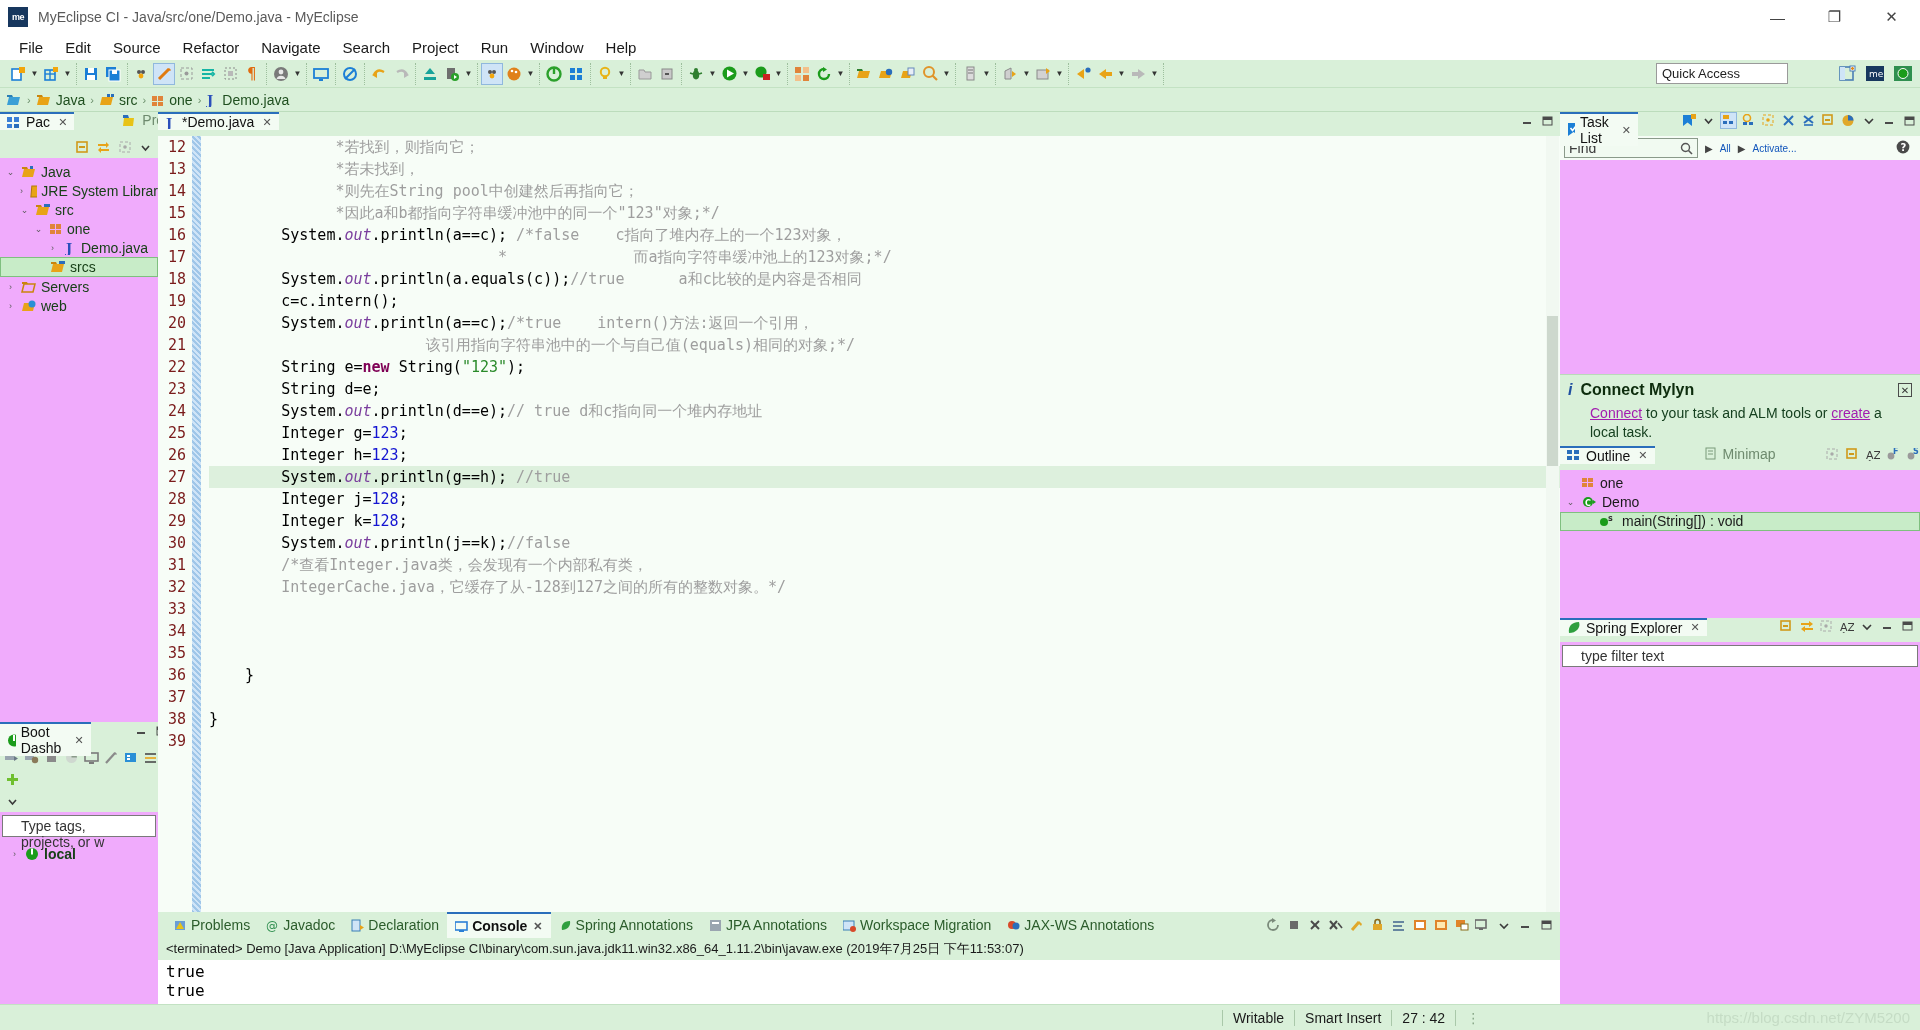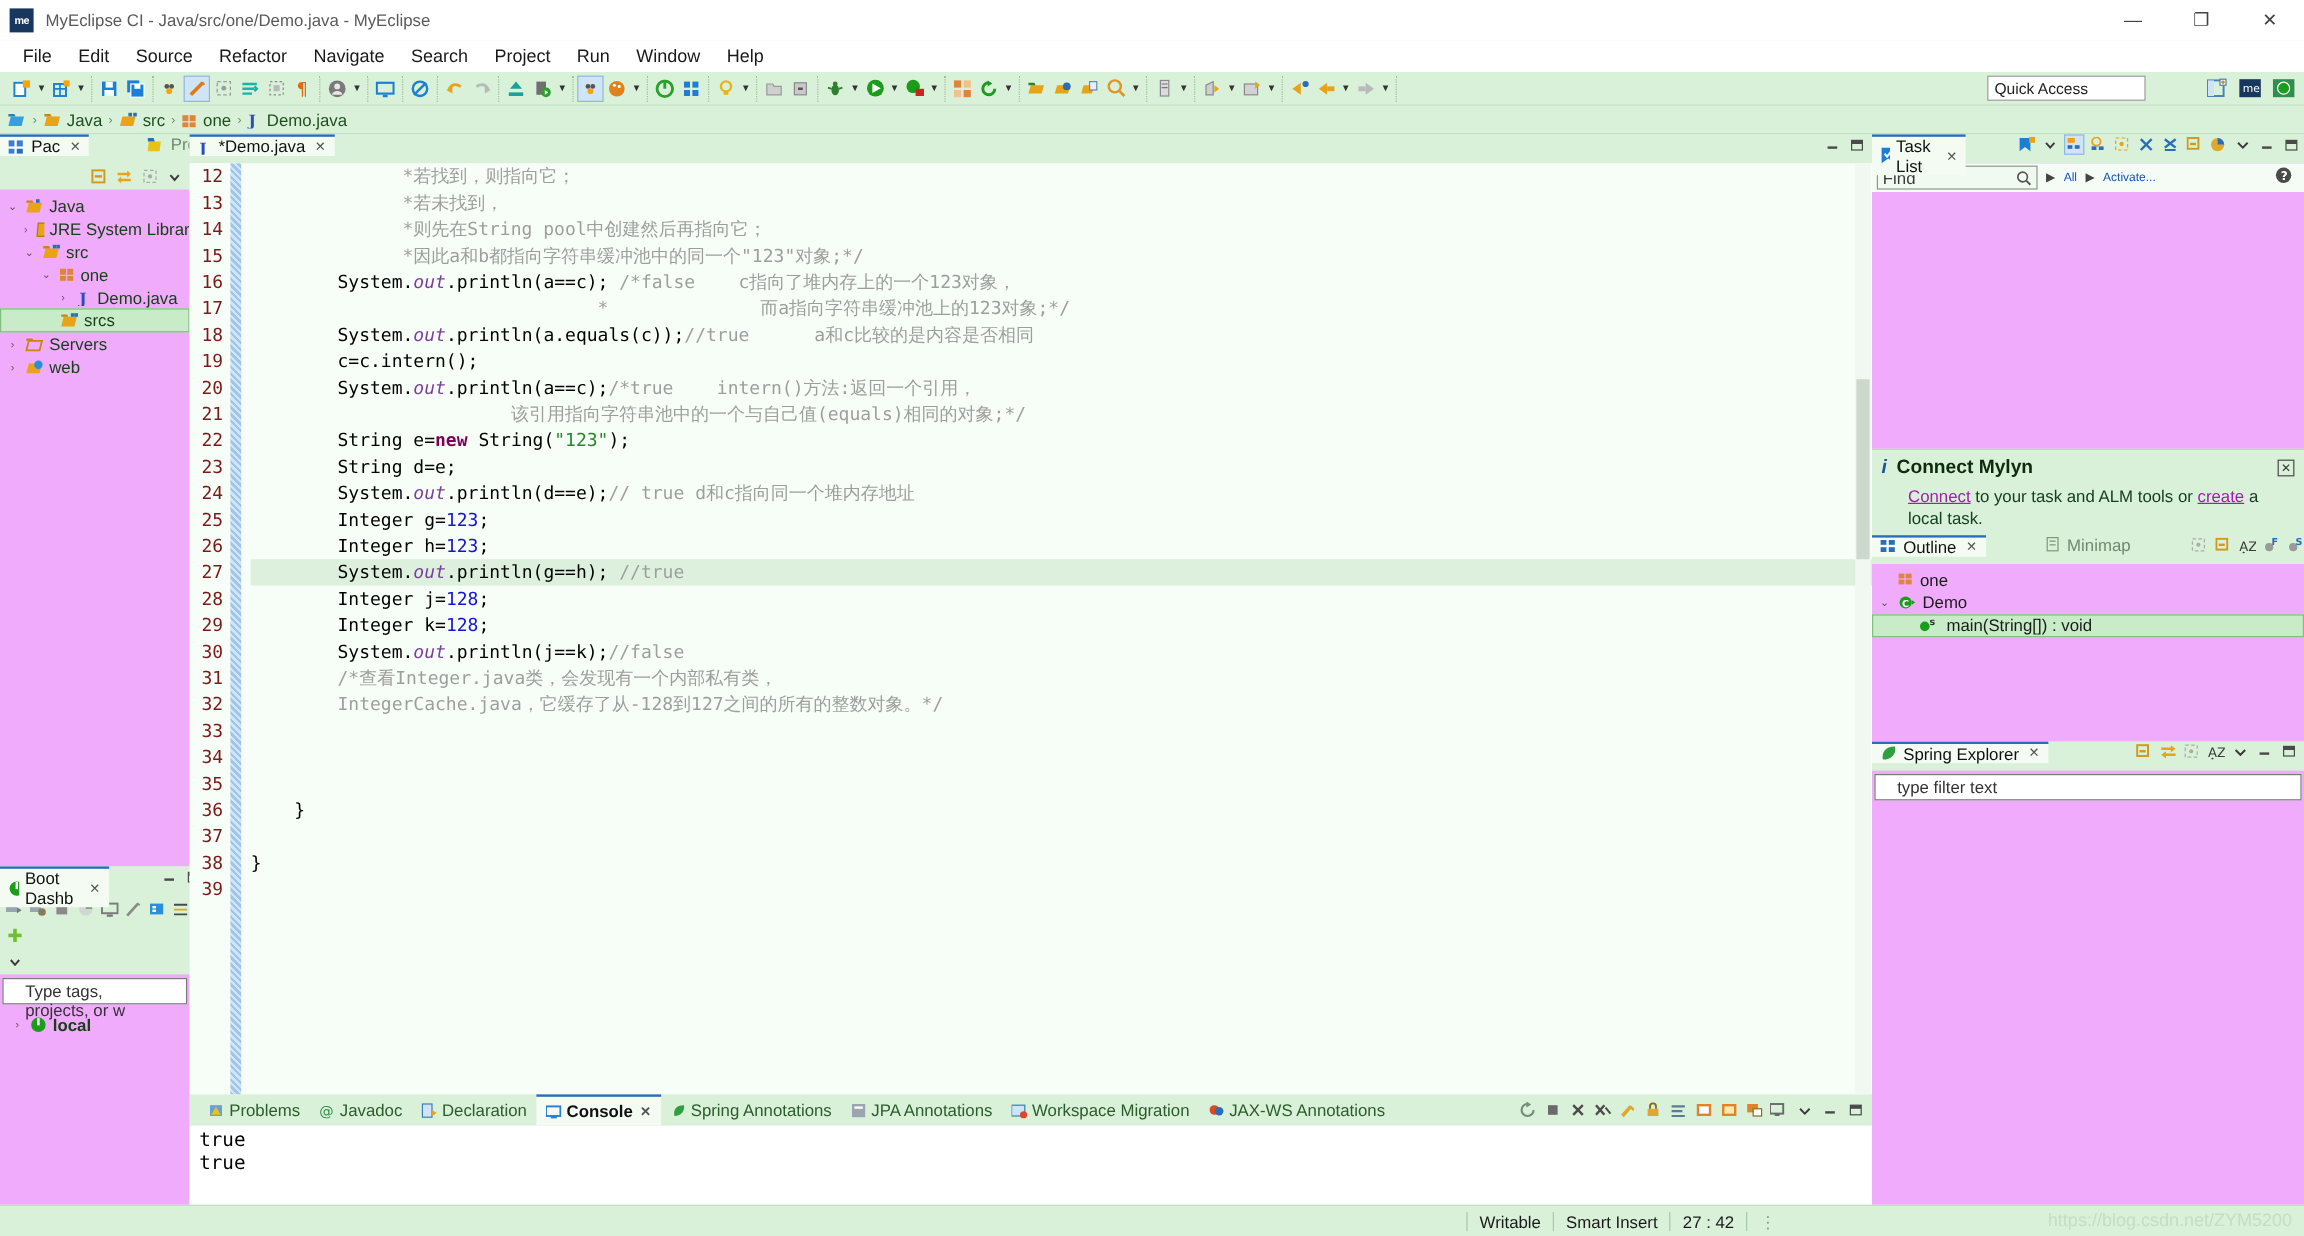--- a/index.html
+++ b/index.html
@@ -973,20 +973,21 @@
                 </svg>
               </div>
             <div class="ttbtn">
                 <svg width="12" height="12">
                   <rect x="2" y="2" width="9" height="8" fill="none" stroke="#4a4a4a"></rect>
                   <rect x="2" y="2" width="9" height="3" fill="#4a4a4a"></rect>
                 </svg>
               </div>
           </div>
         </div>
+        <div class="cterm">&lt;terminated&gt; Demo [Java Application] D:\MyEclipse CI\binary\com.sun.java.jdk11.win32.x86_64_1.11.2\bin\javaw.exe (2019年7月25日 下午11:53:07)</div>
         <div class="cout">
           <div>true</div>
           <div>true</div>
         </div>
       </div>
     </div>
 
     <div class="rightcol">
 
       <div class="panel" style="height:262px;">

